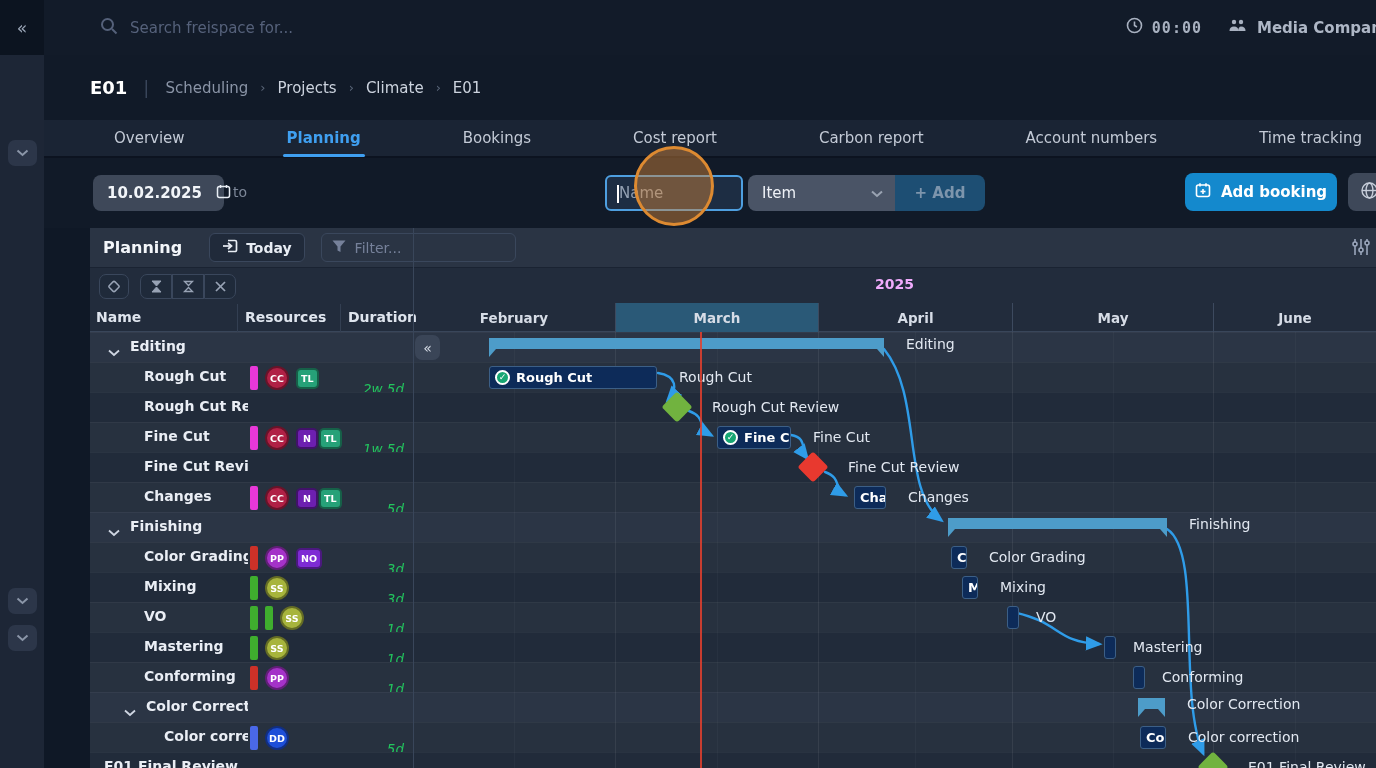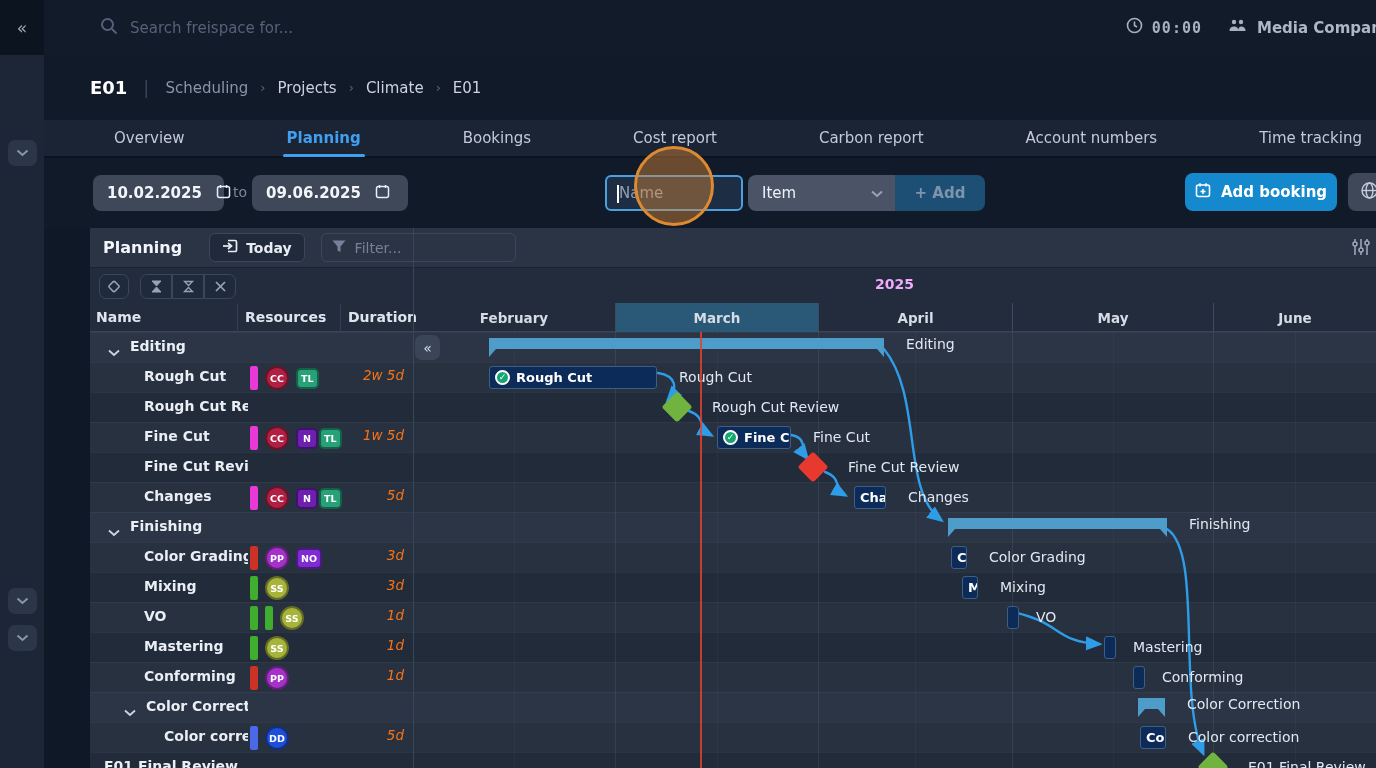--- a/index.html
+++ b/index.html
@@ -80,21 +80,21 @@
   
   .grid-body { position:absolute; left:0; top:104px; width:1286px; height:436px; overflow:hidden; }
   .trow { position:absolute; left:0; width:323px; height:30px; border-top:1px solid rgba(255,255,255,.045); }
   .trow .chev { position:absolute; top:9px; cursor:pointer; }
   .tname { position:absolute; top:5px; font-size:14px; font-weight:600; color:#eaeef5; white-space:nowrap; overflow:hidden; height:22px; }
   .res { position:absolute; left:160px; top:3px; height:24px; display:flex; align-items:center; gap:7px; }
   .cbar { width:8px; height:24px; border-radius:2px; }
   .badge-c { width:24px; height:24px; border-radius:50%; border:2px solid rgba(0,0,0,.4); color:#fff; font-size:9.5px; font-weight:700; display:flex; align-items:center; justify-content:center; }
   .badge-s { min-width:22px; height:21px; padding:0 3px; border-radius:5px; border:2px solid rgba(0,0,0,.4); color:#fff; font-size:9.5px; font-weight:700; display:flex; align-items:center; justify-content:center; }
   .badge-pair { display:flex; gap:1px; }
-  .dur { position:absolute; right:9px; top:4px; font-size:13.5px; font-style:italic; color:#f97316; }
+  .dur { position:absolute; right:9px; top:18px; font-size:13.5px; font-style:italic; color:#22c55e; }
 
   .gantt { position:absolute; left:323px; top:0; width:963px; height:436px; overflow:hidden; }
   .gstripe { position:absolute; left:0; width:963px; height:30px; border-top:1px solid rgba(255,255,255,.04); }
   .gline { position:absolute; top:0; bottom:0; width:1px; background:rgba(255,255,255,.07); }
   .gline.faint { background:rgba(255,255,255,.03); }
   .today-line { position:absolute; top:0; bottom:0; width:2px; background:#e5402e; opacity:.85; z-index:3; }
   .collapse-chip { position:absolute; left:2px; top:3px; width:25px; height:25px; background:#3a4557; border-radius:7px; color:#d6dce6; font-size:14px; display:flex; align-items:center; justify-content:center; cursor:pointer; z-index:6; }
   .gsummary { position:absolute; height:19px; background:#4d9cc9; clip-path:polygon(0 0,100% 0,100% 100%,calc(100% - 7px) 58%,7px 58%,0 100%); z-index:2; cursor:pointer; }
   .gbar { position:absolute; height:23px; background:#0d2b59; border:1px solid #3c5f86; border-radius:3px; display:flex; align-items:center; gap:6px; padding:0 5px; overflow:hidden; z-index:2; cursor:pointer; }
   .gbar .btext { color:#fff; font-size:13px; font-weight:700; white-space:nowrap; }
@@ -188,28 +188,20 @@
   <div class="filter-row">
     <div class="datebox" style="left:49px;width:131px">
       <span>10.02.2025</span>
       <span><svg width="15" height="15" viewBox="0 0 15 15" fill="none" stroke="#e8edf4" stroke-width="1.5">
             <rect x="1.5" y="2.5" width="12" height="11" rx="2"></rect>
             <line x1="4.5" y1="1" x2="4.5" y2="4"></line>
             <line x1="10.5" y1="1" x2="10.5" y2="4"></line>
           </svg></span>
     </div>
     <span class="to-label">to</span>
-    <div class="datebox" style="left:208px;width:156px">
-      <span>09.06.2025</span>
-      <span><svg width="15" height="15" viewBox="0 0 15 15" fill="none" stroke="#e8edf4" stroke-width="1.5">
-            <rect x="1.5" y="2.5" width="12" height="11" rx="2"></rect>
-            <line x1="4.5" y1="1" x2="4.5" y2="4"></line>
-            <line x1="10.5" y1="1" x2="10.5" y2="4"></line>
-          </svg></span>
-    </div>
     <div class="name-input">
       <span class="caret"></span>
       <input placeholder="Name" style="">
     </div>
     <div class="itembox">
       <div class="item-sel">
         <span>Item</span>
         <span><svg width="12" height="8" viewBox="0 0 12 8" fill="none" stroke="#9aa3b2" stroke-width="2">
               <path d="M1 1.5 L6 6 L11 1.5"></path>
             </svg></span>

